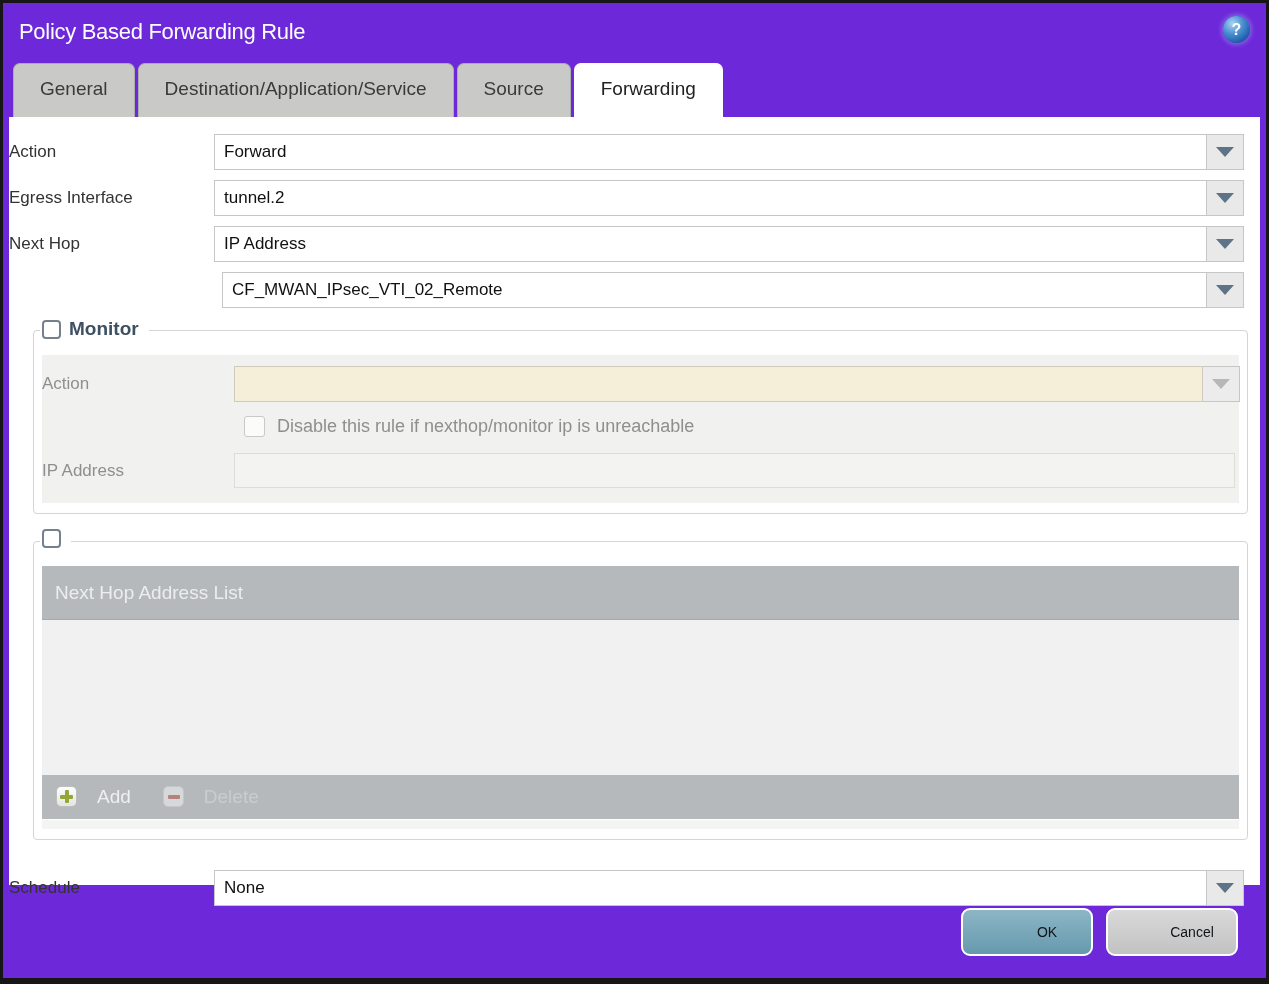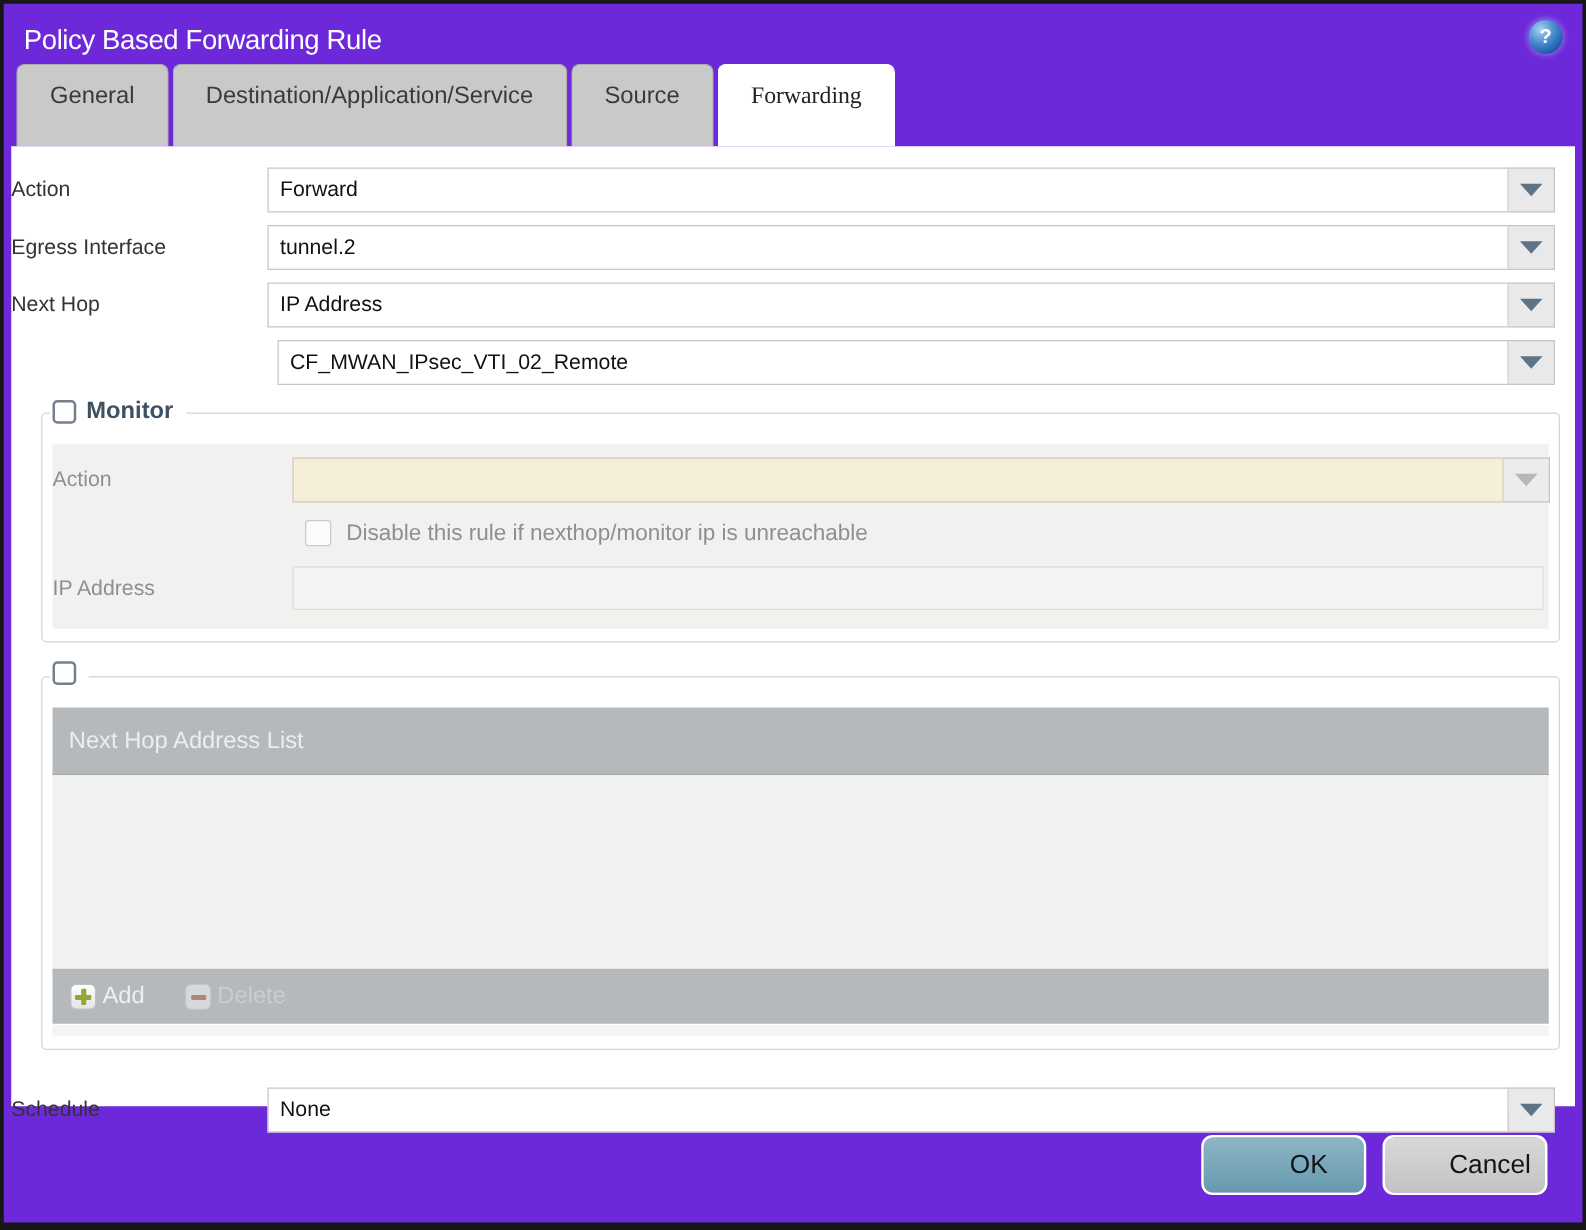--- a/index.html
+++ b/index.html
@@ -28,28 +28,28 @@
     display:flex; align-items:center; justify-content:center;
     cursor:pointer;
   }
 
   
   .tabs{
     flex:none; height:56px; display:flex; align-items:flex-end;
     padding-left:10px; gap:3px;
   }
   .tab{
-    height:66px; line-height:49px; padding:0 26px;
+    height:54px; line-height:49px; padding:0 26px;
     background:#c9cac8; color:#3a3a3a; font-size:19px;
     border-radius:7px 7px 0 0;
     border:1px solid #adadab; border-bottom:none;
     cursor:pointer; white-space:nowrap;
   }
   .tab.active{
-    background:#ffffff; border-color:#ffffff; color:#222;font-family:Liberation Serif, serif;
+    background:#ffffff; border-color:#ffffff; color:#222;
   }
 
   
   .content{
     flex:none; height:768px; background:#ffffff;
     margin:0 6px; padding-top:17px;
   }
 
   .row{ display:flex; align-items:center; margin-bottom:10px; }
   .lbl{
@@ -118,21 +118,21 @@
   .nhtable-header{
     height:54px; background:#b5b9bc; color:#eceeee; font-size:19px;
     display:flex; align-items:center; padding-left:13px;
     border-bottom:1px solid #a6abae;
   }
   .nhtable-body{ height:155px; background:#f1f1f1; }
   .nhtable-footer{
     height:44px; background:#b5b9bc;
     display:flex; align-items:center; gap:32px; padding-left:14px;
   }
-  .tbl-btn{ display:flex; align-items:center; gap:5px; cursor:pointer; }
+  .tbl-btn{ display:flex; gap:20px; cursor:pointer; }
   .tbl-btn.disabled{ cursor:default; }
   .icon-sq{
     position:relative; width:21px; height:21px; border-radius:5px;
     background:linear-gradient(#fefefe,#e4e4e2);
     border:1px solid #bcbfc0;
   }
   .icon-sq.ghost{ background:rgba(255,255,255,.45); border-color:#c3c7c8; }
   .plus-icon::before, .plus-icon::after{
     content:""; position:absolute; background:#93a636; border-radius:1px;
   }
@@ -148,21 +148,21 @@
 
   .schedule-row{ margin-top:30px; }
 
   
   .footer{
     flex:1; display:flex; align-items:center; justify-content:flex-end;
     gap:13px; padding-right:28px;
   }
   .btn{
     width:132px; height:48px; border-radius:9px;
-    border:2px solid #ffffff; font-size:21px; color:#101418;
+    border:2px solid #ffffff; font-size:14px; color:#101418;
     display:flex; align-items:center; justify-content:center;
     cursor:pointer; font-family:"Liberation Sans", sans-serif;padding-left:40px;
   }
   .btn-ok{ background:linear-gradient(#8cb6c6,#6699ae); }
   .btn-cancel{ background:linear-gradient(#d9d9d9,#c2c2c2); }
 </style>
 </head>
 <body>
 
 <div class="window">

